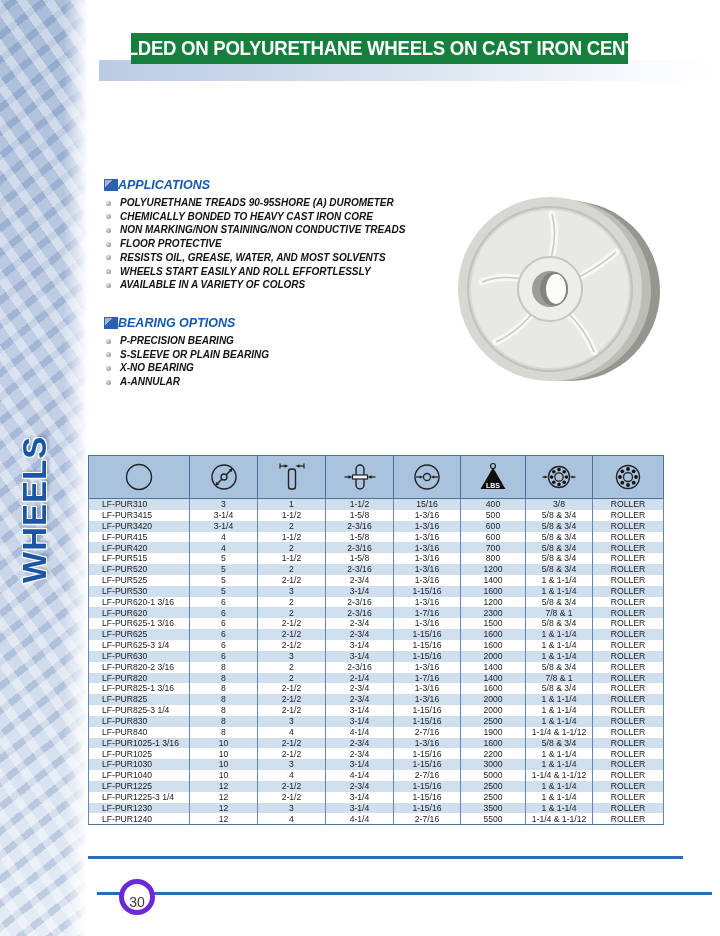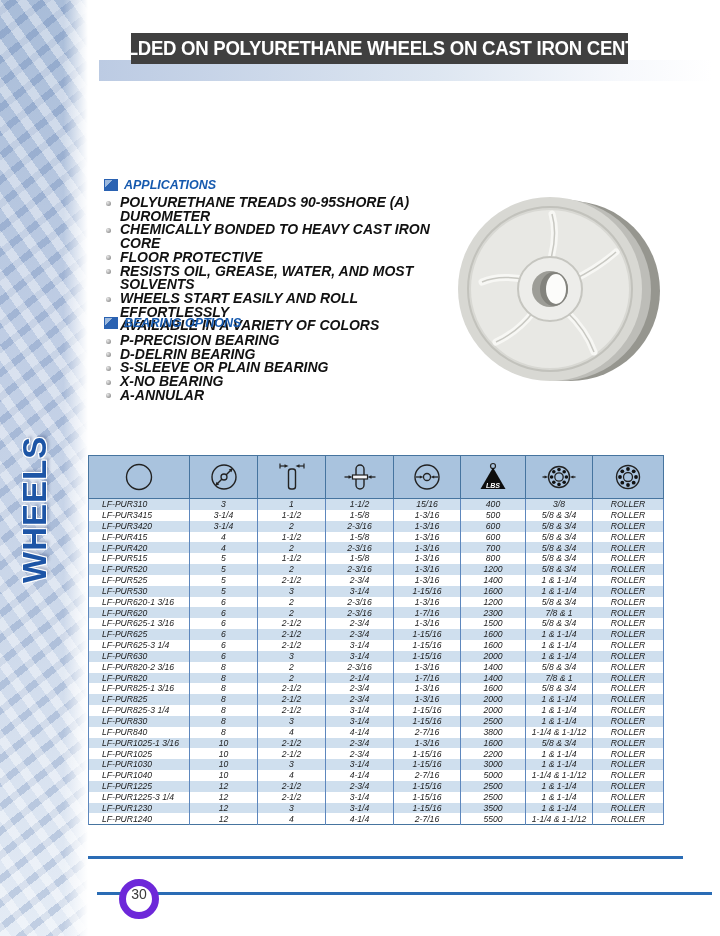--- a/index.html
+++ b/index.html
@@ -14,58 +14,58 @@
       repeating-linear-gradient(-38deg, rgba(64,100,160,0.22) 0 7px, rgba(64,100,160,0) 7px 19px),
       linear-gradient(165deg,#a8bcd8 0%,#bfcde4 35%,#ccd8ea 65%,#e6edf6 100%);}
   .wheels-label{position:absolute;left:16px;top:383px;height:200px;
     writing-mode:vertical-rl;transform:rotate(180deg);
     font-size:33px;font-weight:bold;letter-spacing:1px;color:#1d55a6;
     text-shadow:-1px 1px 0 #fff,1px -1px 0 #fff,1px 1px 0 #fff,-1px -1px 0 #fff,3px 3px 3px rgba(20,40,90,.25);}
 
   
   .title-underbar{position:absolute;left:99px;top:60px;width:613px;height:21px;
     background:linear-gradient(to right,#bccbe3 0%,#dde6f1 55%,#f6f8fc 85%,#fff 100%);}
-  .title-banner{position:absolute;left:131px;top:33px;width:497px;height:31px;background:#404040;
+  .title-banner{position:absolute;left:131px;top:33px;width:497px;height:31px;background:#15803d;
     display:flex;align-items:center;justify-content:center;}
   .title-banner span{display:inline-block;color:#fff;font-weight:bold;font-size:20px;
     letter-spacing:-0.3px;white-space:nowrap;transform:scaleX(0.93);}
 
   
   .section{position:absolute;left:104px;width:360px;}
   .sec-apps{top:178px;}
   .sec-bearing{top:316px;}
-  .sec-head{display:flex;align-items:center;gap:6px;}
+  .sec-head{display:flex;align-items:center;}
   .sec-head .sq{width:12px;height:10px;flex:0 0 auto;
     background:linear-gradient(135deg,#9db9dd 0 35%,#2a62b2 35% 100%);
     border:1px solid #2a62b2;}
   .sec-head .txt{font-style:italic;font-weight:bold;font-size:12.5px;color:#1559ae;letter-spacing:0px;}
   .section ul{list-style:none;margin:4px 0 0 0;padding:0;}
   .section li{position:relative;padding-left:16px;font-style:italic;font-weight:bold;
-    font-size:14px;line-height:13.7px;color:#111;}
+    font-size:10px;line-height:13.7px;color:#111;}
   .section li::before{content:'';position:absolute;left:2px;top:4.6px;width:5px;height:5px;border-radius:50%;
     background:radial-gradient(circle at 35% 35%, #e9e9e9 0%, #8d8d8d 80%);}
 
   
   .photo{position:absolute;left:448px;top:190px;}
 
   
   .spec-table{position:absolute;left:88px;top:455px;}
-  table{border-collapse:collapse;table-layout:fixed;width:575px;border:1px solid #46749f;font-style:italic;}
+  table{border-collapse:collapse;table-layout:fixed;width:575px;border:1px solid #46749f;}
   th{height:42px;background:#a9c3de;border:1px solid #46749f;padding:0;text-align:center;vertical-align:middle;}
   td{height:10.85px;line-height:10.6px;font-size:8.6px;text-align:center;padding:0;
      border-left:1px solid #5d87bd;border-right:1px solid #5d87bd;white-space:nowrap;overflow:hidden;}
   td:first-child{text-align:left;padding-left:13px;}
   tbody tr:nth-child(odd){background:#cfdfee;}
   tbody tr:nth-child(even){background:#ffffff;}
   .table-bottom-line{position:absolute;left:88px;top:856px;width:595px;height:3px;background:#2a6cb5;}
 
   
   .footer-line{position:absolute;left:97px;top:892px;width:615px;height:3px;background:#2a6cb5;}
   .page-circle{position:absolute;left:119px;top:879px;width:26px;height:26px;border-radius:50%;
-    background:#fff;border:7px solid #6d28d9;display:flex;align-items:flex-start;justify-content:center;
+    background:#fff;border:5px solid #6d28d9;display:flex;align-items:flex-end;justify-content:center;
     font-size:14px;color:#3a3a3a;z-index:2;}
   .icon-svg{display:block;margin:0 auto;}
 </style>
 </head>
 <body>
 
 <div id="page">
 
   <div class="sidebar"></div>
   <div class="wheels-label">WHEELS</div>
@@ -76,35 +76,35 @@
   </div>
 
   <div class="section sec-apps">
     <div class="sec-head">
       <span class="sq"></span>
       <span class="txt">APPLICATIONS</span>
     </div>
     <ul>
         <li>POLYURETHANE TREADS 90-95SHORE (A) DUROMETER</li>
         <li>CHEMICALLY BONDED TO HEAVY CAST IRON CORE</li>
+        <li>NON MARKING/NON STAINING/NON CONDUCTIVE TREADS</li>
         <li>FLOOR PROTECTIVE</li>
         <li>RESISTS OIL, GREASE, WATER, AND MOST SOLVENTS</li>
         <li>WHEELS START EASILY AND ROLL EFFORTLESSLY</li>
         <li>AVAILABLE IN A VARIETY OF COLORS</li>
       </ul>
   </div>
 
   <div class="section sec-bearing">
     <div class="sec-head">
       <span class="sq"></span>
       <span class="txt">BEARING OPTIONS</span>
     </div>
     <ul>
         <li>P-PRECISION BEARING</li>
-        <li>D-DELRIN BEARING</li>
         <li>S-SLEEVE OR PLAIN BEARING</li>
         <li>X-NO BEARING</li>
         <li>A-ANNULAR</li>
       </ul>
   </div>
 
   <div class="photo">
     <svg width="218" height="202" viewBox="0 0 218 202">
       <circle cx="122" cy="101" r="90" fill="#96968f"></circle>
       <circle cx="112" cy="100" r="91" fill="#bdbdb8"></circle>
@@ -446,21 +446,21 @@
             <td>2500</td>
             <td>1 &amp; 1-1/4</td>
             <td>ROLLER</td>
           </tr>
           <tr>
             <td>LF-PUR840</td>
             <td>8</td>
             <td>4</td>
             <td>4-1/4</td>
             <td>2-7/16</td>
-            <td>3800</td>
+            <td>1900</td>
             <td>1-1/4 &amp; 1-1/12</td>
             <td>ROLLER</td>
           </tr>
           <tr>
             <td>LF-PUR1025-1 3/16</td>
             <td>10</td>
             <td>2-1/2</td>
             <td>2-3/4</td>
             <td>1-3/16</td>
             <td>1600</td>

